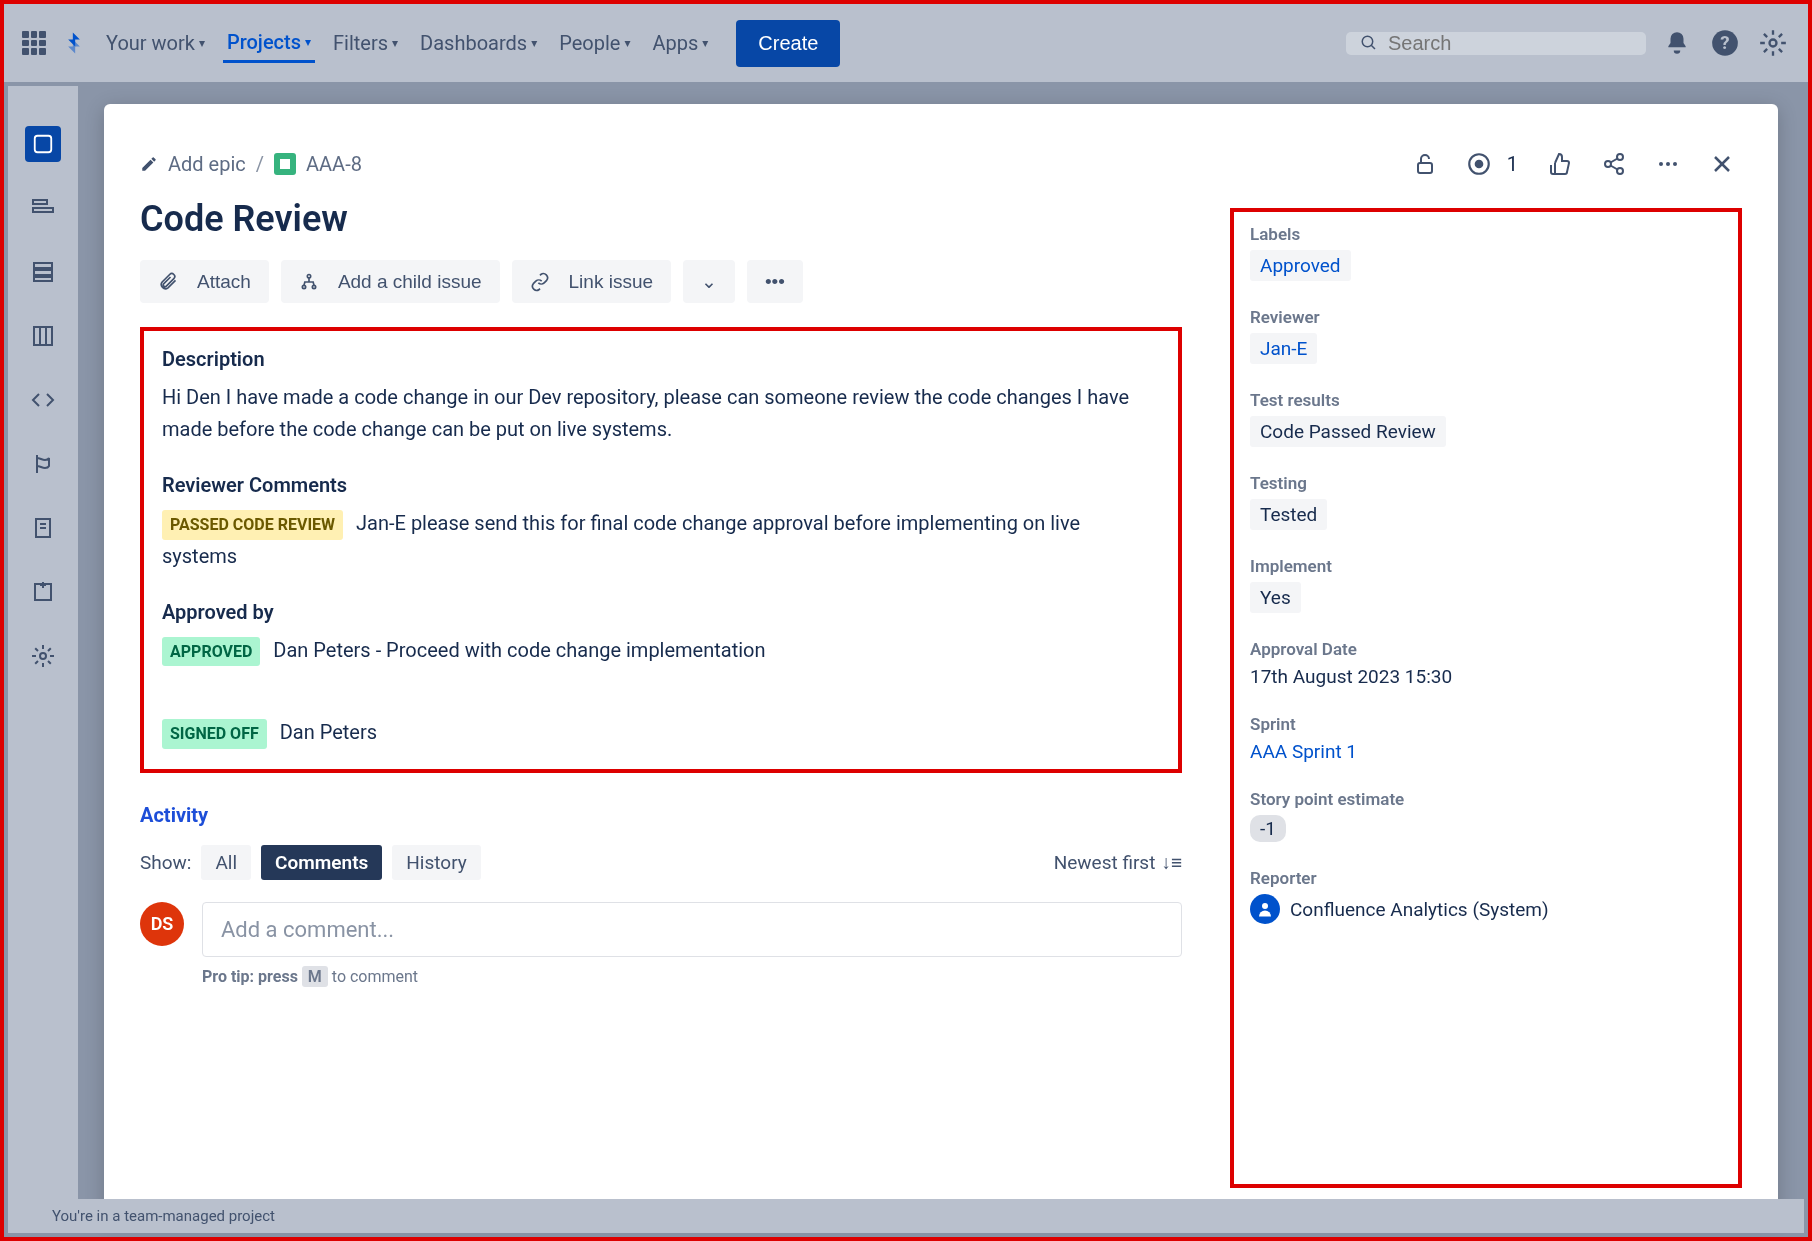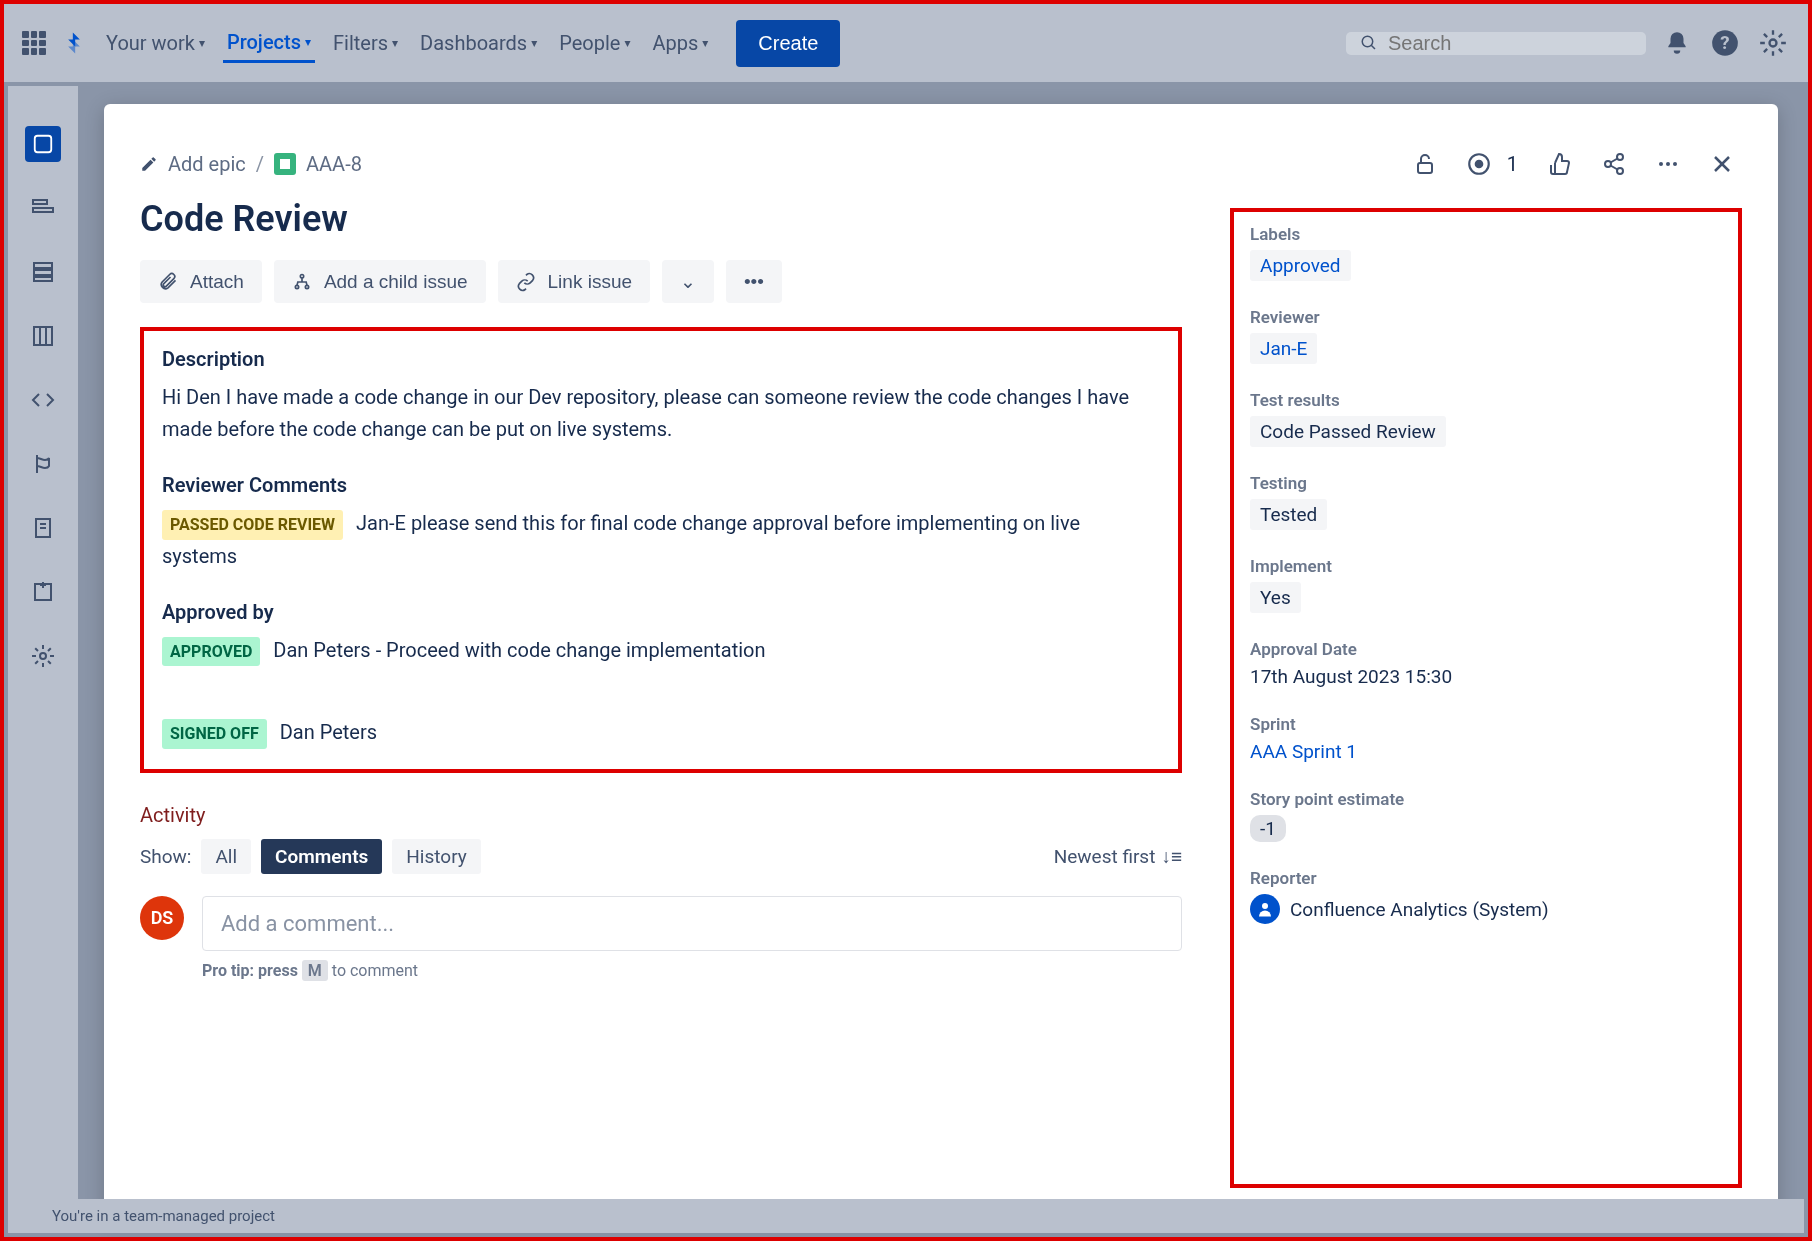--- a/index.html
+++ b/index.html
@@ -27,29 +27,29 @@
 .breadcrumb .issue-icon::after { content: ""; width: 10px; height: 10px; background: #fff; }
 .modal-header .spacer { flex: 1; }
 .modal-header .hdr-icon { width: 40px; height: 40px; display: flex; align-items: center; justify-content: center; color: #42526e; cursor: pointer; }
 .watch-count { font-size: 20px; color: #172b4d; margin-left: -6px; margin-right: 8px; }
 .modal-body { flex: 1; display: flex; overflow: hidden; }
 .modal-left { flex: 1; padding: 14px 36px 20px 36px; overflow-y: auto; }
 .modal-right { width: 560px; padding: 24px 36px 20px 12px; overflow-y: auto; font-size: 19px; color: #172b4d; position: relative; }
 .modal-right-inner { border: 4px solid #d00; padding: 12px 16px; min-height: 980px; }
 .issue-title { font-size: 36px; font-weight: 600; color: #172b4d; margin-bottom: 20px; }
 .action-row { display: flex; gap: 12px; margin-bottom: 24px; flex-wrap: wrap; }
-.action-btn { background: #f4f5f7; border: none; padding: 10px 18px; border-radius: 4px; font-size: 19px; color: #42526e; display: flex; align-items: center; gap: 12px; cursor: pointer; }
+.action-btn { background: #f4f5f7; border: none; padding: 10px 18px; border-radius: 4px; font-size: 19px; color: #42526e; display: flex; align-items: center; gap: 19px; cursor: pointer; }
 .desc-box { border: 4px solid #d00; padding: 16px 18px; margin-bottom: 30px; }
 .sec-label { font-size: 20px; font-weight: 600; color: #172b4d; margin-bottom: 10px; }
 .sec-text { font-size: 20px; color: #172b4d; line-height: 1.6; margin-bottom: 28px; }
 .status-pill { display: inline-block; padding: 2px 8px; border-radius: 3px; font-size: 16px; font-weight: 700; margin-right: 8px; }
 .pill-yellow { background: #fff0b3; color: #6b5900; }
 .pill-green { background: #abf5d1; color: #006644; }
 .pill-green2 { background: #abf5d1; color: #006644; }
-.activity-label { font-size: 20px; font-weight: 400; color: #7f1d1d; margin-bottom: 12px; }
+.activity-label { font-size: 20px; font-weight: 700; color: #1d4ed8; margin-bottom: 18px; }
 .activity-tabs { display: flex; align-items: center; gap: 10px; font-size: 19px; color: #42526e; }
 .activity-tabs .tab { padding: 6px 14px; border-radius: 3px; background: #f4f5f7; cursor: pointer; }
 .activity-tabs .tab.sel { background: #253858; color: #fff; font-weight: 600; }
 .activity-tabs .spacer { flex: 1; }
 .sort-btn { display: flex; align-items: center; gap: 6px; cursor: pointer; color: #42526e; }
 .comment-row { display: flex; gap: 18px; align-items: flex-start; margin-top: 22px; }
 .avatar { width: 44px; height: 44px; border-radius: 50%; background: #de350b; color: #fff; display: flex; align-items: center; justify-content: center; font-weight: 600; font-size: 18px; flex-shrink: 0; }
 .comment-input { flex: 1; border: 1px solid #dfe1e6; border-radius: 4px; padding: 14px 18px; font-size: 22px; color: #8993a4; }
 .protip { margin-left: 62px; margin-top: 10px; font-size: 16px; color: #6b778c; }
 .protip .kbd { background: #dfe1e6; padding: 1px 6px; border-radius: 3px; font-weight: 600; }

